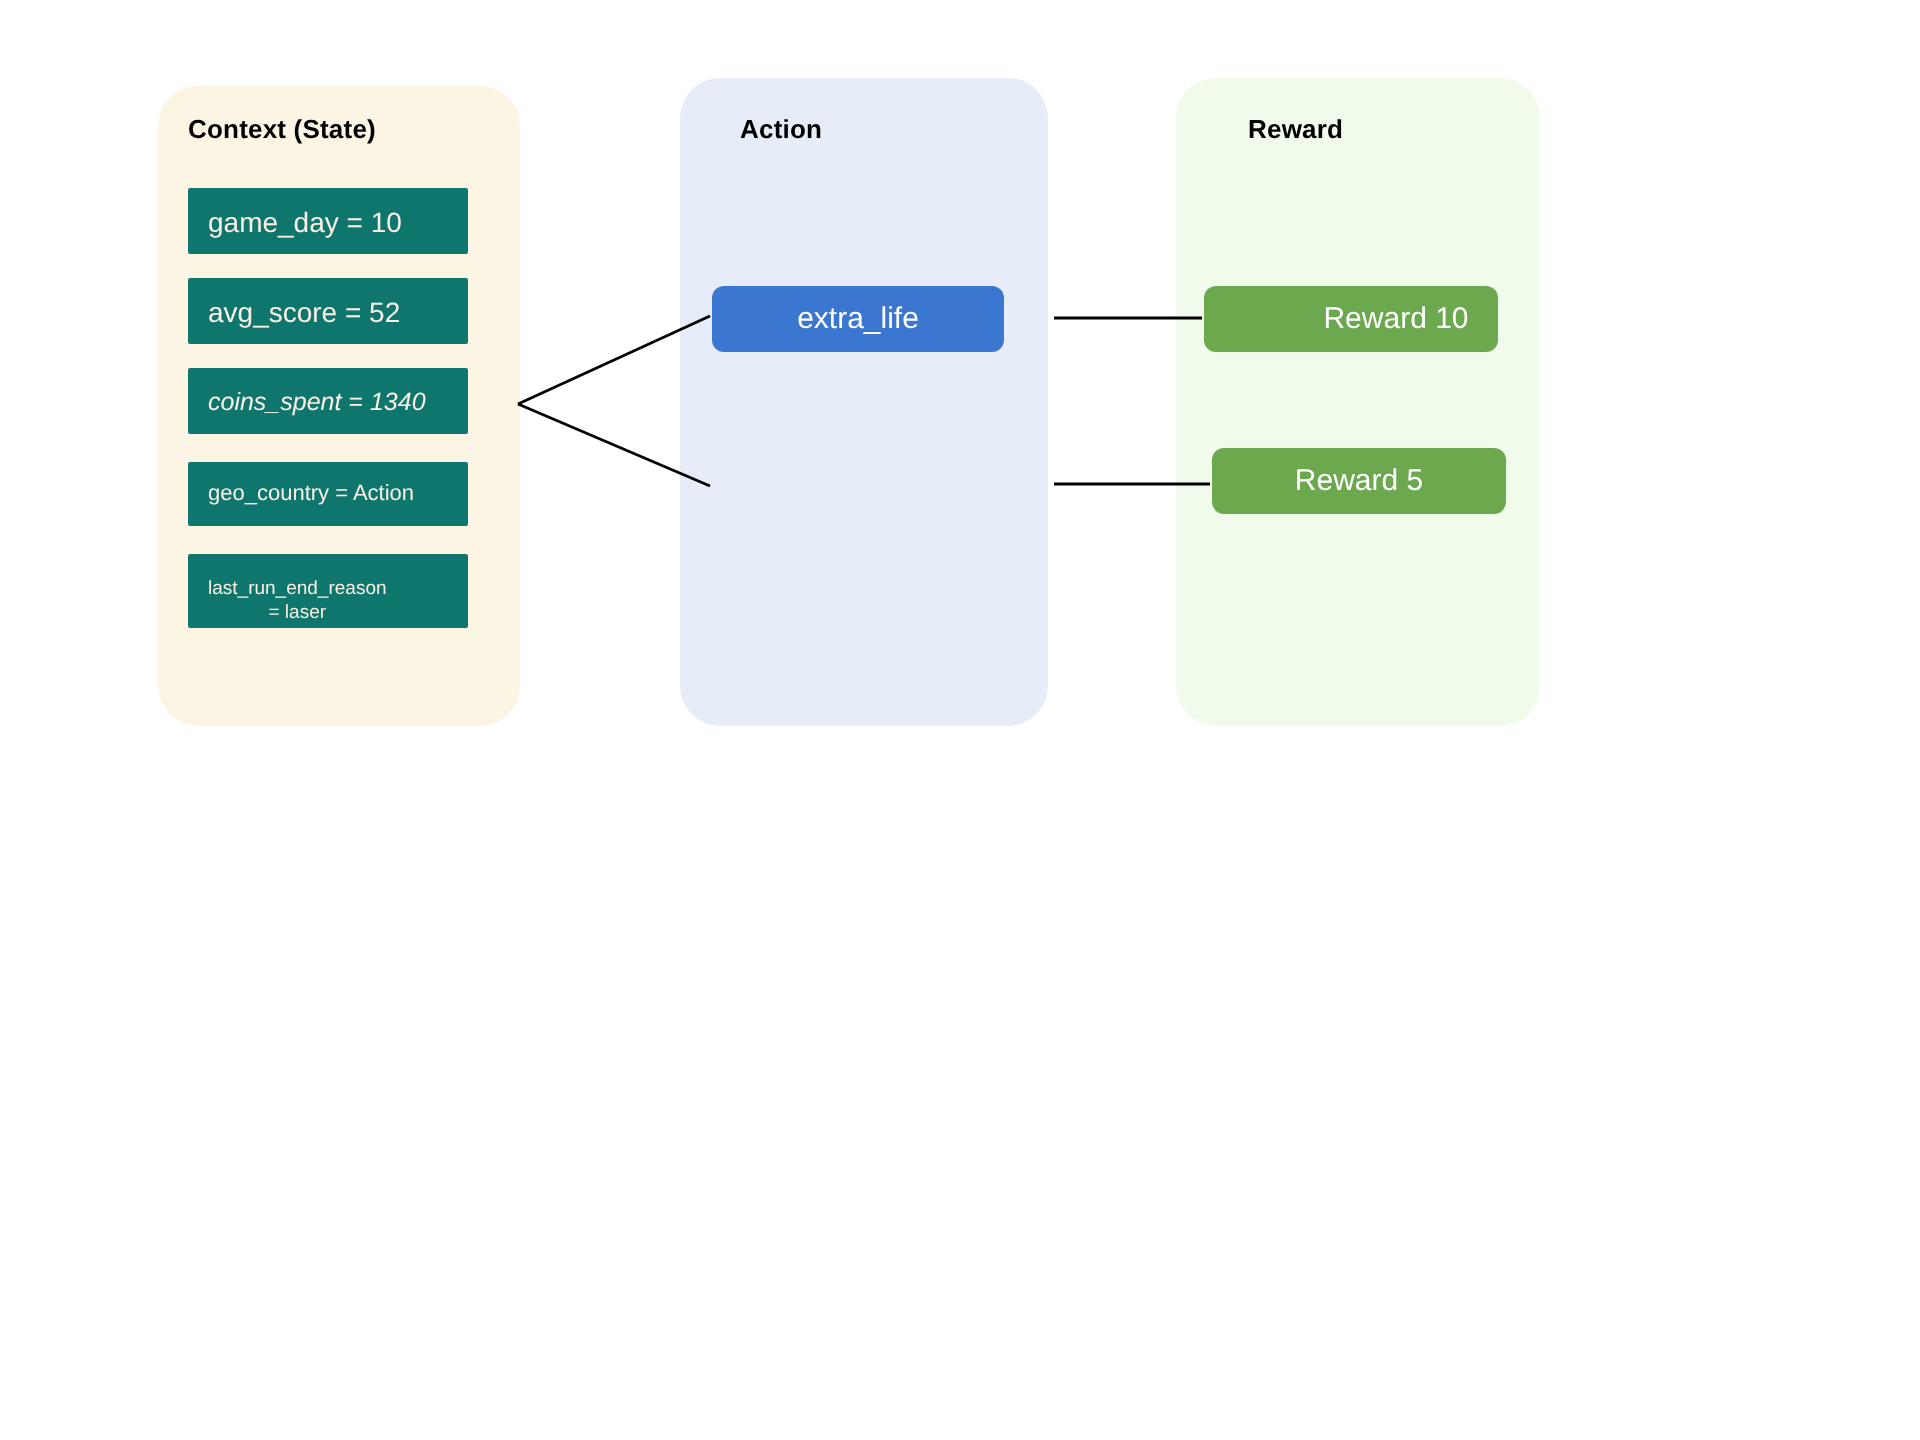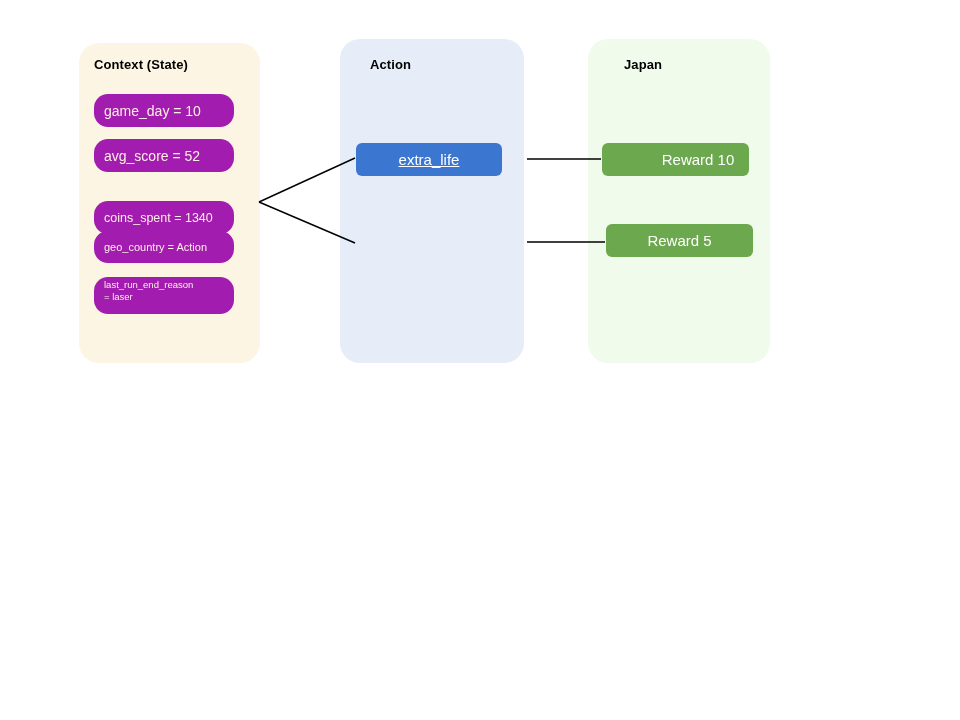--- a/index.html
+++ b/index.html
@@ -52,55 +52,55 @@
 
   #title-context { left: 94px;  top: 57px; }
   #title-action  { left: 370px; top: 57px; }
   #title-reward  { left: 624px; top: 57px; }
 
   
   .chip-ctx {
     position: absolute;
     left: 94px;
     width: 140px;
-    background: #a21caf;
-    border-radius: 14px;
+    background: #0f766e;
+    border-radius: 1px;
     color: #FBF0E4;
     box-sizing: border-box;
     display: flex;
     align-items: center;
     padding-left: 10px;
     white-space: nowrap;
+    text-align: center;
   }
   #ctx-0 { top: 94px;  height: 33px; font-size: 14px; }
   #ctx-1 { top: 139px; height: 33px; font-size: 14px; }
-  #ctx-2 { top: 201px; height: 33px; font-size: 12.5px; }
+  #ctx-2 { top: 184px; height: 33px; font-size: 12.5px; font-style: italic; }
   #ctx-3 { top: 231px; height: 32px; font-size: 11px; }
   #ctx-4 {
     top: 277px; height: 37px; font-size: 9.5px;
     align-items: flex-start;
-    padding-top: 2px;
+    padding-top: 12px;
     line-height: 11.5px;
     white-space: pre-line;
   }
 
   
   .chip-act {
     position: absolute;
     width: 146px;
     height: 33px;
     background: #3B76D1;
     border-radius: 6px;
     color: #ffffff;
     font-size: 15px;
     display: flex;
     align-items: center;
     justify-content: center;
     box-sizing: border-box;
-    text-decoration: underline;
   }
   #act-0 { left: 356px; top: 143px; }
   #act-1 { left: 356px; top: 224px; }
 
   
   .chip-rew {
     position: absolute;
     width: 147px;
     height: 33px;
     background: #6BA84E;
@@ -127,21 +127,21 @@
 <body>
 
 <div id="canvas">
 
   <div class="panel" id="panel-context"></div>
   <div class="panel" id="panel-action"></div>
   <div class="panel" id="panel-reward"></div>
 
   <div class="panel-title" id="title-context">Context (State)</div>
   <div class="panel-title" id="title-action">Action</div>
-  <div class="panel-title" id="title-reward">Japan</div>
+  <div class="panel-title" id="title-reward">Reward</div>
 
   <div class="chip-ctx" id="ctx-0">game_day = 10</div>
   <div class="chip-ctx" id="ctx-1">avg_score = 52</div>
   <div class="chip-ctx" id="ctx-2">coins_spent = 1340</div>
   <div class="chip-ctx" id="ctx-3">geo_country = Action</div>
   <div class="chip-ctx" id="ctx-4">last_run_end_reason
 = laser</div>
 
   <div class="chip-act" id="act-0">extra_life</div>
 

